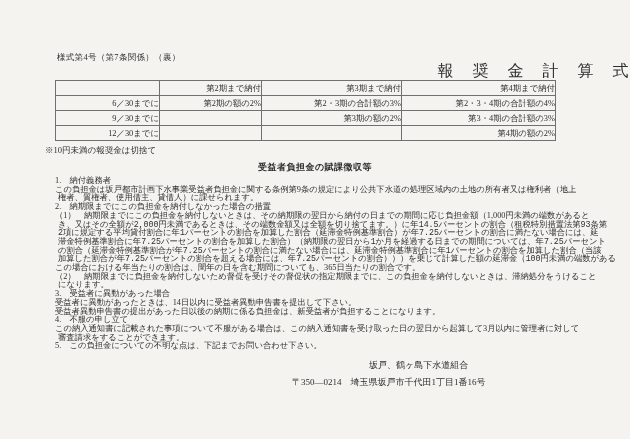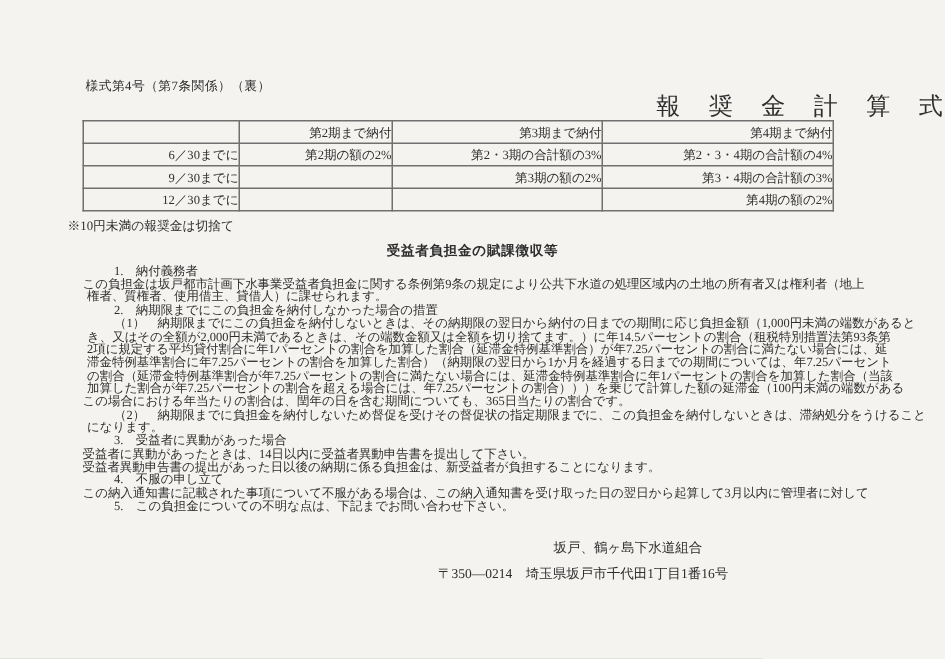--- a/index.html
+++ b/index.html
@@ -20,23 +20,23 @@
   table.calc td,table.calc th{
     border:1px solid #707070;
     font-size:8.4px;font-weight:normal;
     text-align:right;vertical-align:middle;
     height:14px;padding:0;white-space:nowrap;overflow:hidden;
   }
   .note{position:absolute;left:45px;top:145px;font-size:8.5px;}
   .section-heading{position:absolute;left:0;right:0;top:161px;text-align:center;font-size:9px;letter-spacing:.5px;font-weight:bold;}
   .body-text{position:absolute;left:0;right:0;top:177px;font-size:8.3px;line-height:8.7px;}
   .body-text div{white-space:nowrap;}
-  .ln{padding-left:76px;}
+  .ln{padding-left:55px;}
   .fi{padding-left:55px;}
-  .wr{padding-left:58px;}
+  .wr{padding-left:58px;font-family:Liberation Mono, monospace;}
   .footer-org{position:absolute;left:369px;top:359px;font-size:9px;}
   .footer-addr{position:absolute;left:292px;top:376px;font-size:9px;text-align:right;}
 </style>
 </head>
 <body>
 
 <div class="page">
 
   <div class="form-label">様式第4号（第7条関係）（裏）</div>
 
@@ -95,19 +95,20 @@
     <div class="wr">の割合（延滞金特例基準割合が年7.25パーセントの割合に満たない場合には、延滞金特例基準割合に年1パーセントの割合を加算した割合（当該</div>
     <div class="wr">加算した割合が年7.25パーセントの割合を超える場合には、年7.25パーセントの割合）））を乗じて計算した額の延滞金（100円未満の端数がある</div>
     <div class="fi">この場合における年当たりの割合は、閏年の日を含む期間についても、365日当たりの割合です。</div>
     <div class="ln">（2）　納期限までに負担金を納付しないため督促を受けその督促状の指定期限までに、この負担金を納付しないときは、滞納処分をうけること</div>
     <div class="wr">になります。</div>
     <div class="ln">3.　受益者に異動があった場合</div>
     <div class="fi">受益者に異動があったときは、14日以内に受益者異動申告書を提出して下さい。</div>
     <div class="fi">受益者異動申告書の提出があった日以後の納期に係る負担金は、新受益者が負担することになります。</div>
     <div class="ln">4.　不服の申し立て</div>
     <div class="fi">この納入通知書に記載された事項について不服がある場合は、この納入通知書を受け取った日の翌日から起算して3月以内に管理者に対して</div>
+    <div class="wr">審査請求をすることができます。</div>
     <div class="ln">5.　この負担金についての不明な点は、下記までお問い合わせ下さい。</div>
   </div>
 
   <div class="footer-org">坂戸、鶴ヶ島下水道組合</div>
   <div class="footer-addr">〒350—0214　埼玉県坂戸市千代田1丁目1番16号</div>
 
 </div>
 
 </body></html>

